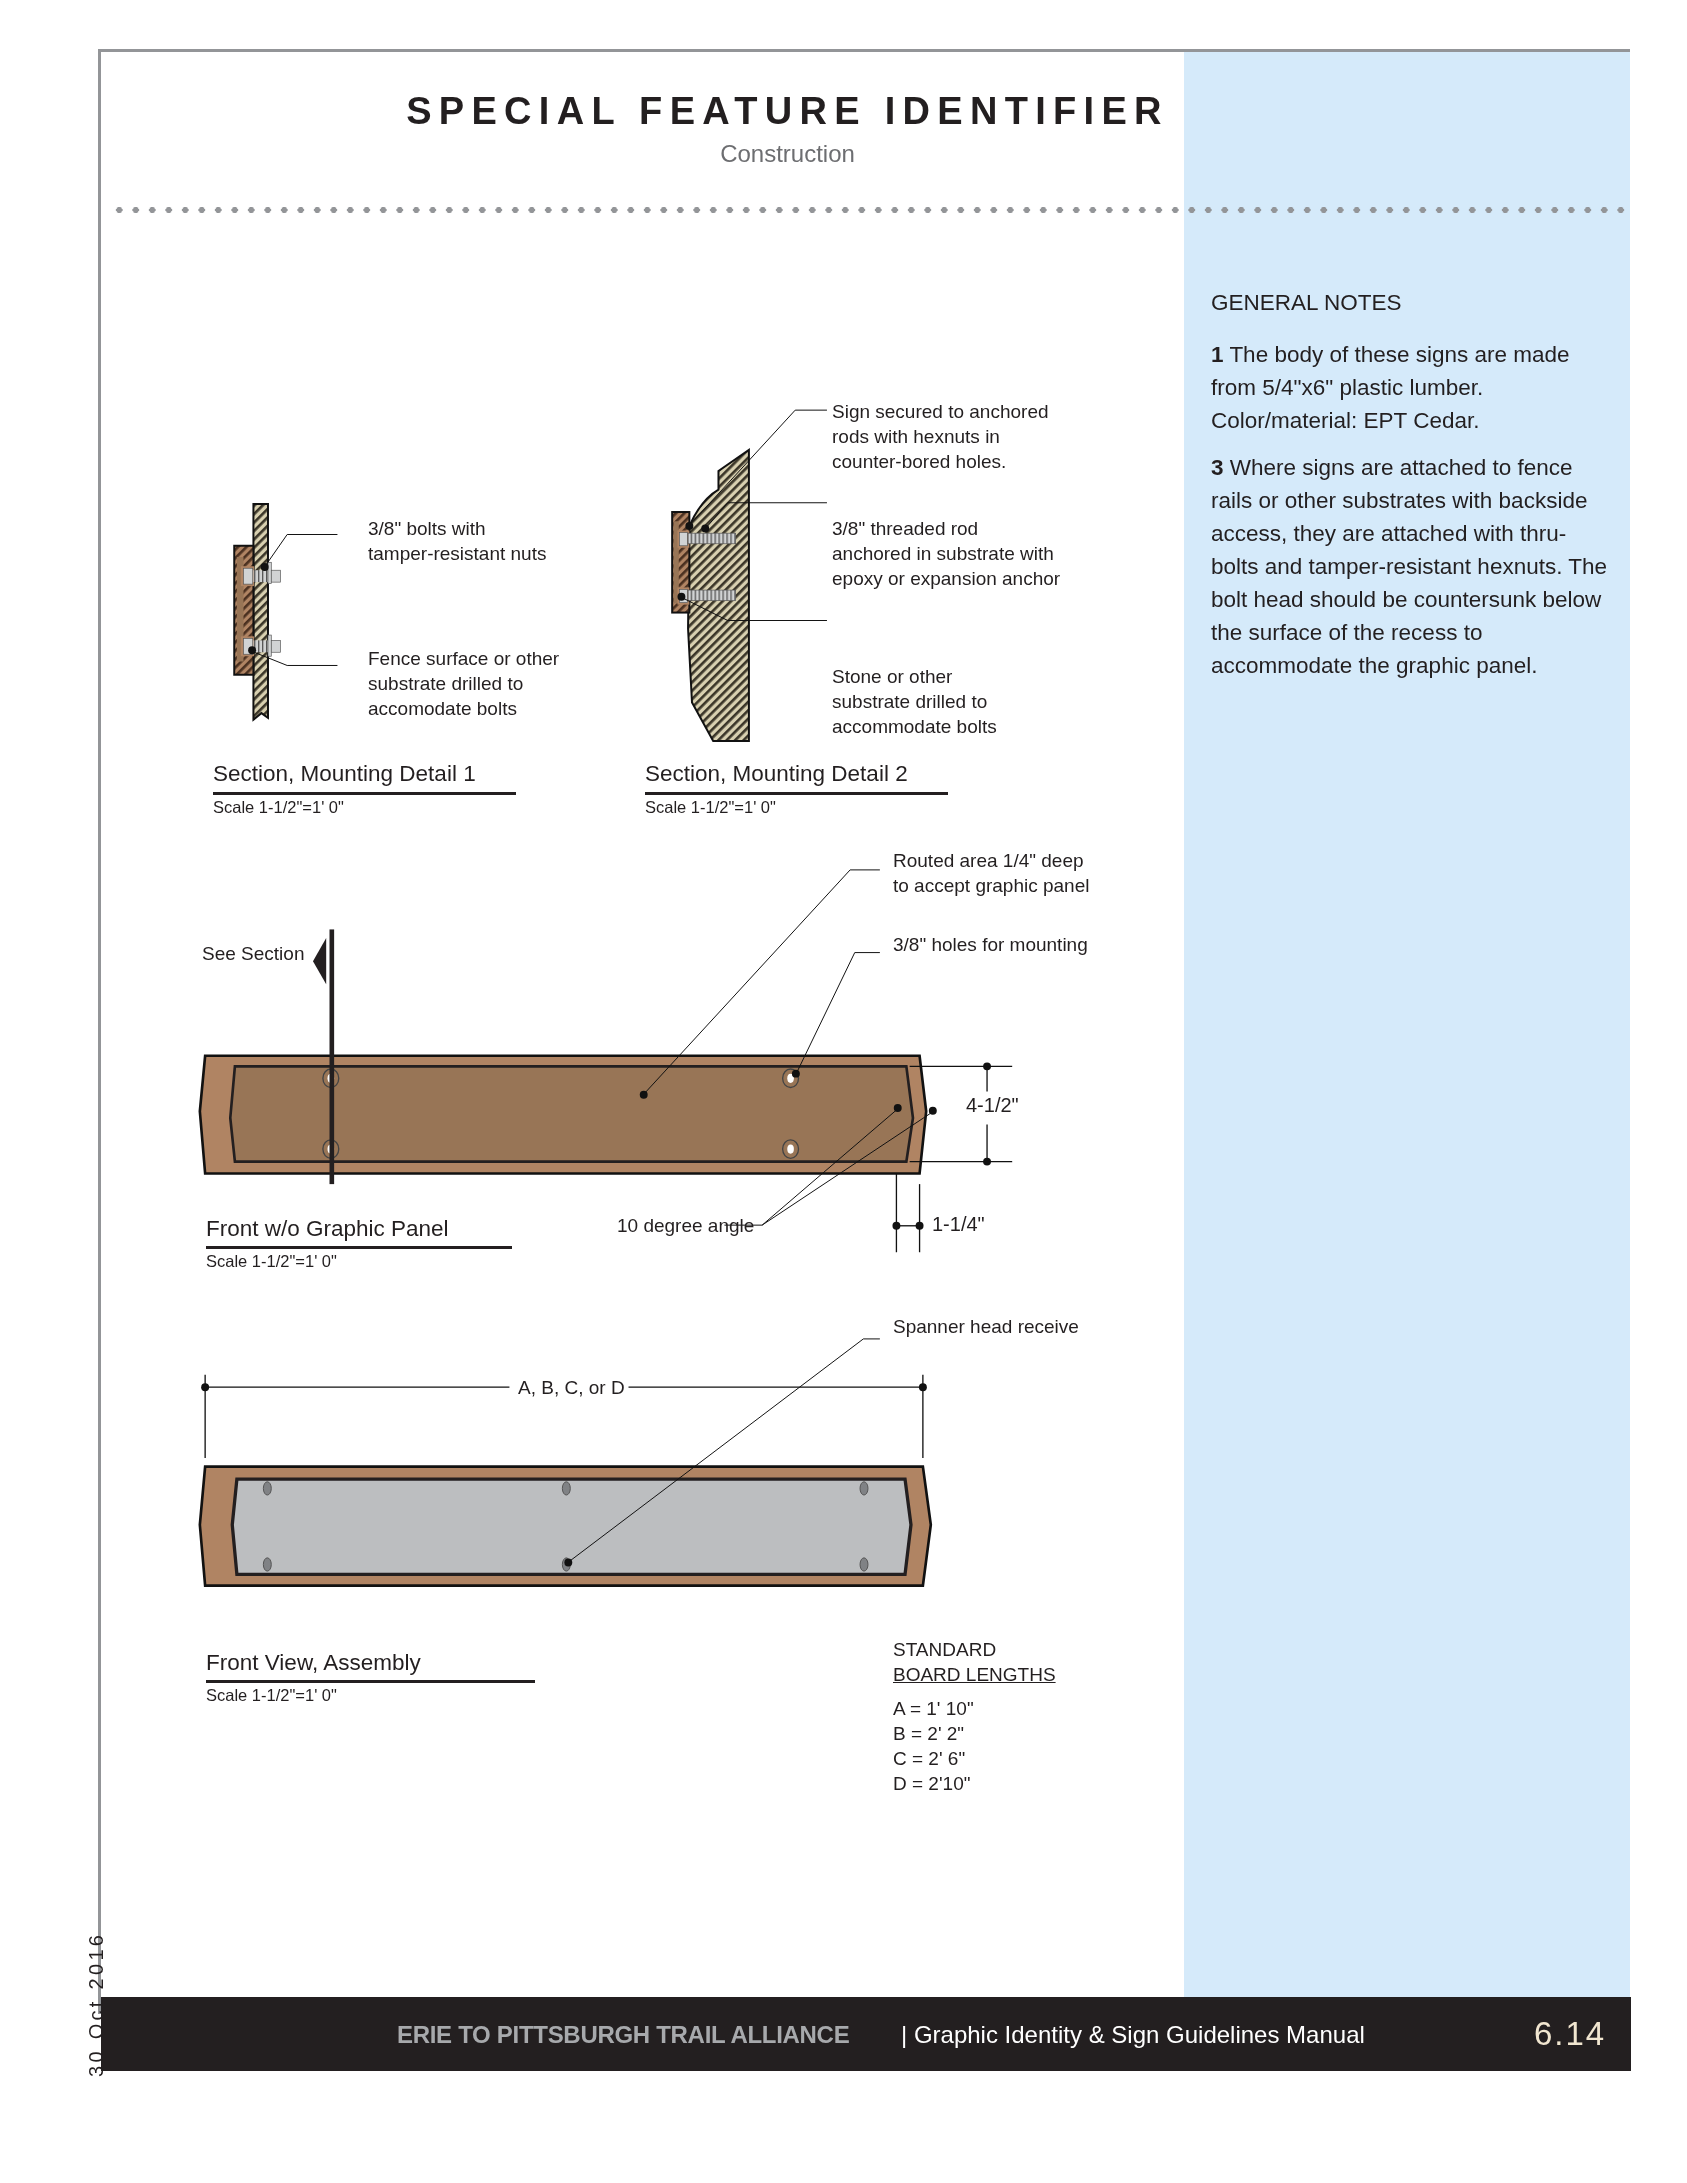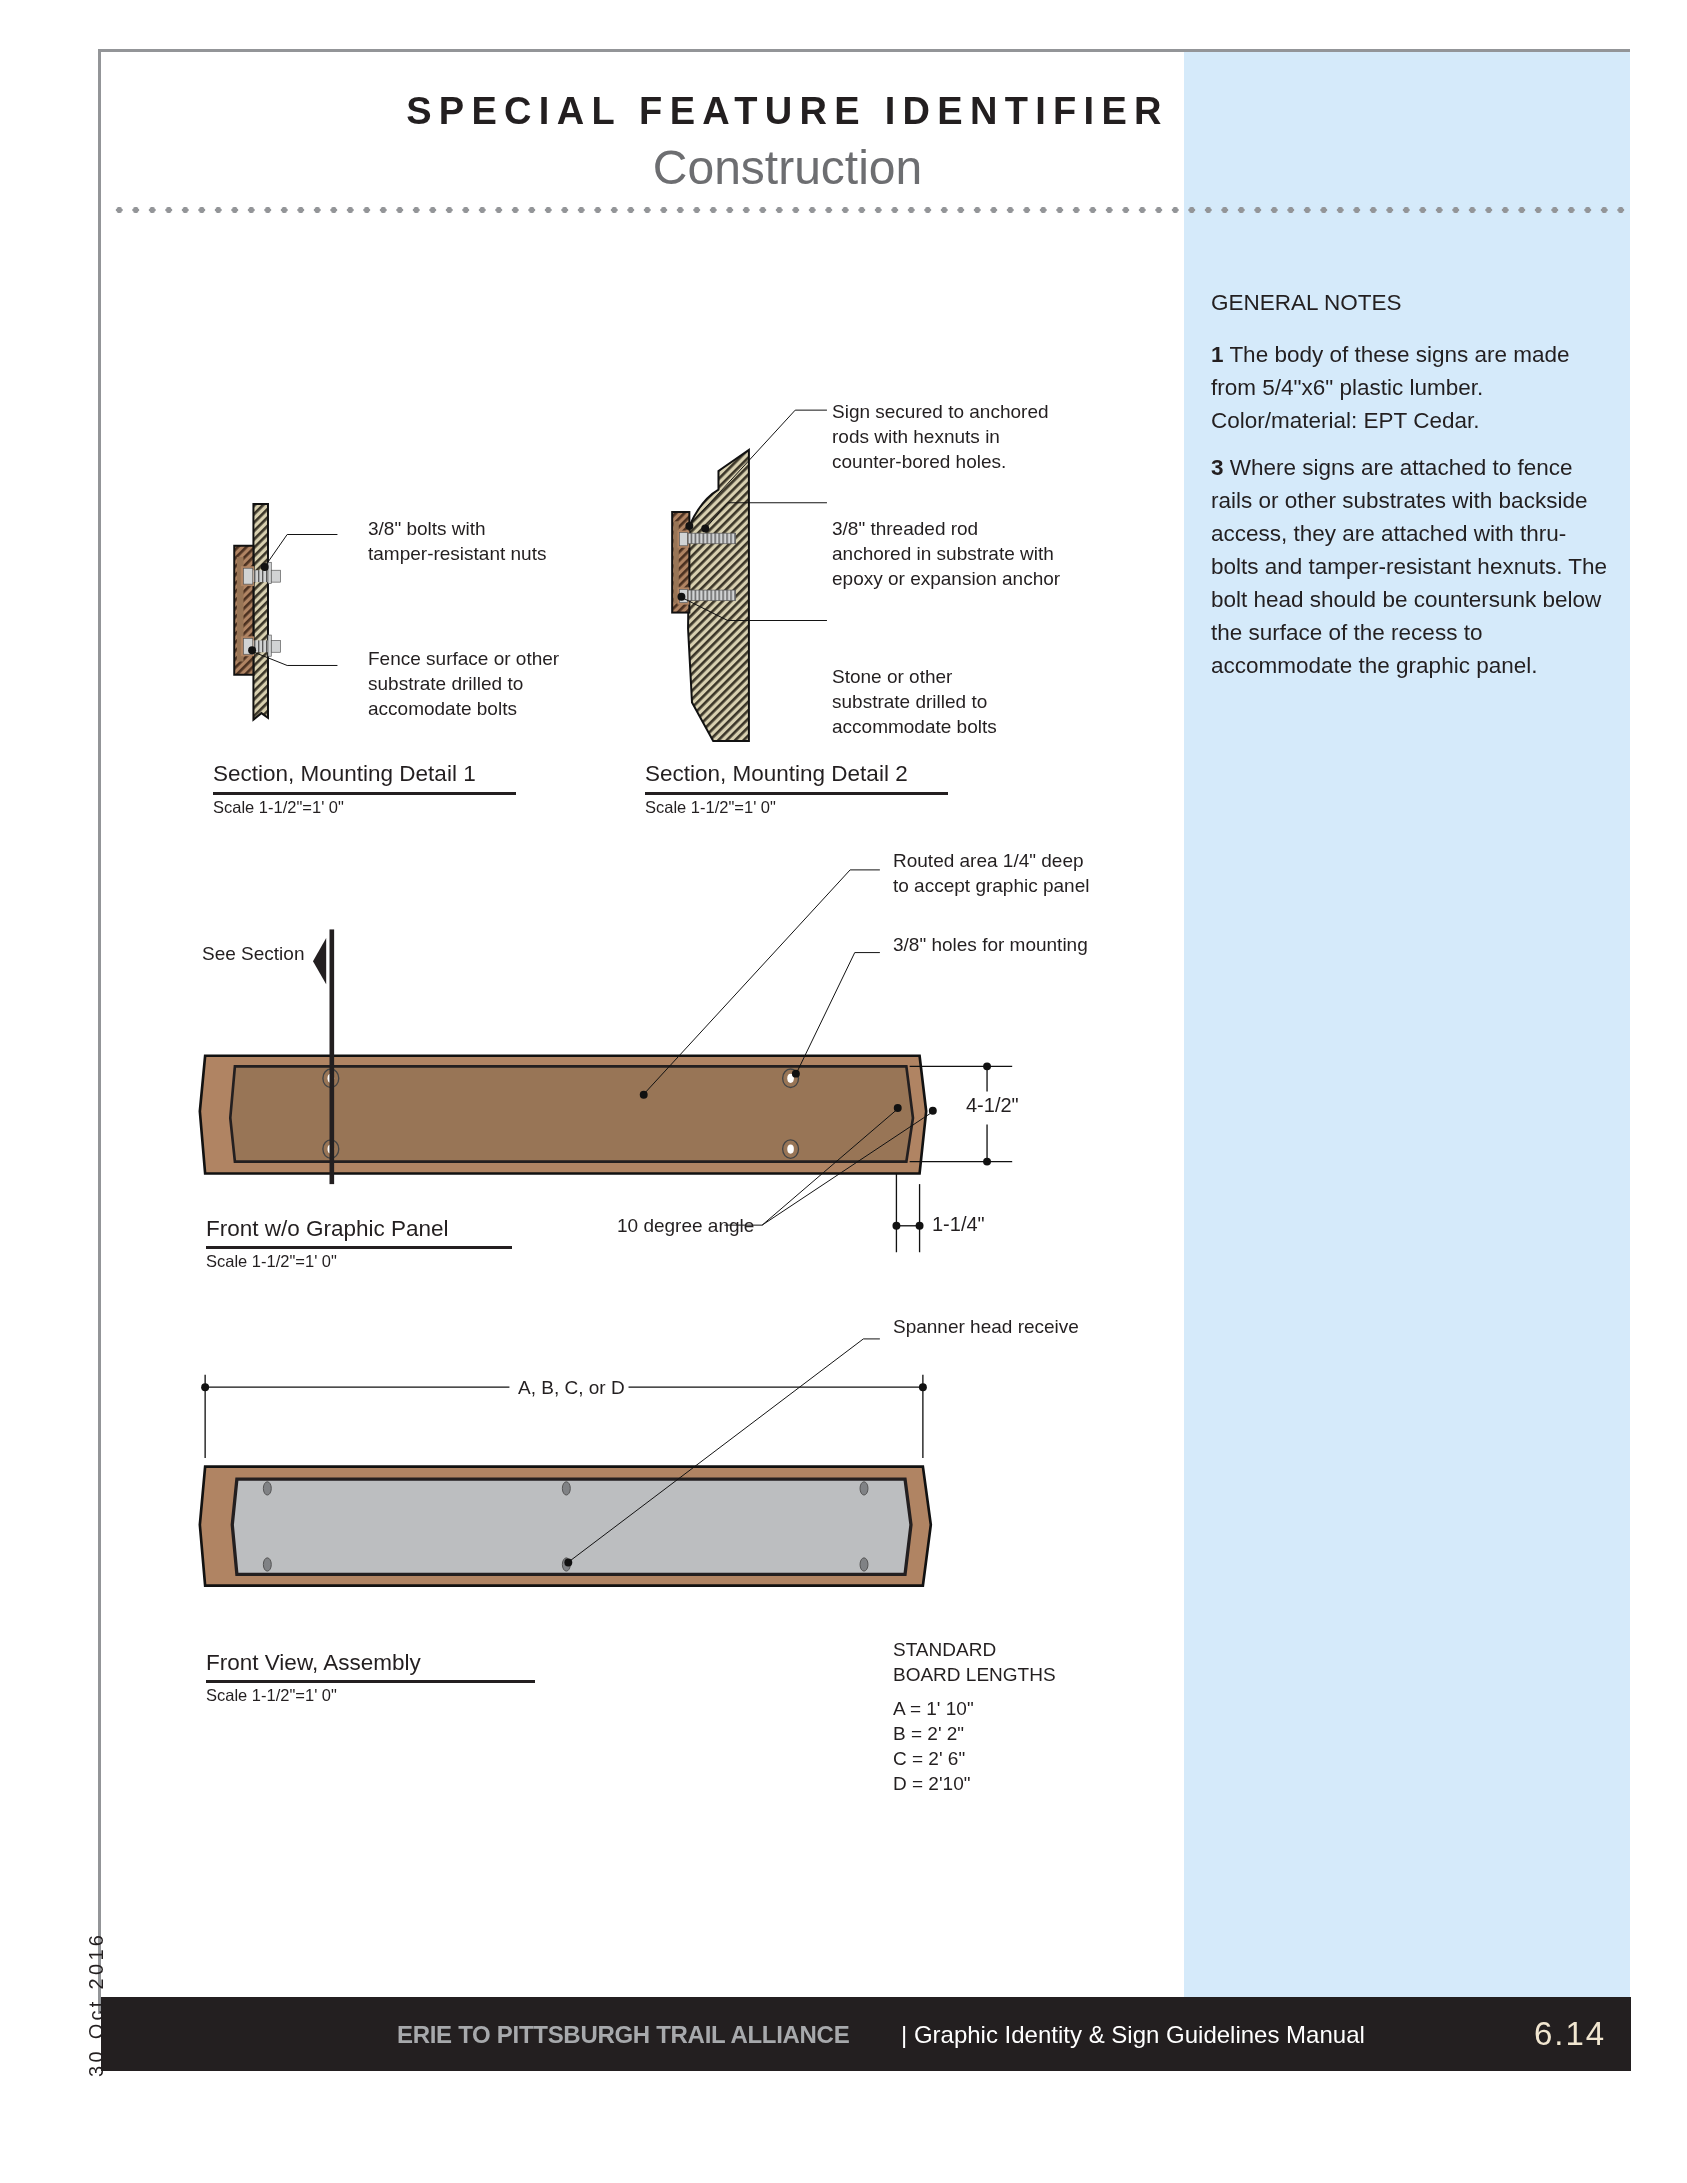--- a/index.html
+++ b/index.html
@@ -5,35 +5,35 @@
   html, body { margin: 0; padding: 0; background: #ffffff; }
   body { width: 1687px; height: 2183px; position: relative; overflow: hidden;
          font-family: "Liberation Sans", "DejaVu Sans", sans-serif; color: #231f20; }
   .frame-top { position: absolute; left: 98px; top: 49px; width: 1532px; height: 2.6px; background: #939598; }
   .frame-left { position: absolute; left: 98px; top: 49px; width: 2.6px; height: 1965px; background: #939598; }
   .sidebar { position: absolute; left: 1184px; top: 52px; width: 446px; height: 1945px; background: #d5eafa; }
   .footer { position: absolute; left: 101px; top: 1997px; width: 1530px; height: 74px; background: #231f20; }
   .title { position: absolute; left: 0; width: 1575px; text-align: center; top: 90px;
            font-size: 38px; font-weight: bold; letter-spacing: 7.3px; color: #231f20; }
   .subtitle { position: absolute; left: 0; width: 1575px; text-align: center; top: 140px;
-              font-size: 48px; color: #6d6e71; }
+              font-size: 24px; color: #6d6e71; }
   .dots { position: absolute; left: 111px; top: 206px; width: 1519px; height: 8px;
           background-image: radial-gradient(circle, #939598 3px, transparent 3.3px);
           background-size: 16.5px 8px; background-repeat: repeat-x; }
   .notes { position: absolute; left: 1211px; top: 286px; width: 397px; font-size: 22.5px; line-height: 33px; color: #231f20; }
   .notes h3 { margin: 0 0 18.5px 0; font-weight: normal; font-size: 22.5px; letter-spacing: 0; }
   .notes p { margin: 0 0 14.6px 0; }
   .notes b { font-weight: bold; }
   .lbl { position: absolute; font-size: 19px; line-height: 25px; color: #231f20; white-space: nowrap; }
   .cap { position: absolute; font-size: 22.5px; color: #231f20; white-space: nowrap; }
   .capline { position: absolute; height: 2.6px; background: #231f20; }
   .scale { position: absolute; font-size: 16.5px; color: #231f20; white-space: nowrap; }
   .dim { position: absolute; font-size: 20px; color: #231f20; white-space: nowrap; }
   .lengths { position: absolute; left: 893px; top: 1637px; font-size: 19px; line-height: 25px; color: #231f20; }
-  .lengths .u { }
+  .lengths .u { text-decoration: underline; }
   .lengths .list { margin-top: 9.3px; }
   .footer-org { position: absolute; left: 397px; top: 2021px; font-size: 24px; font-weight: bold; color: #a7a9ac; letter-spacing: -0.3px; }
   .footer-man { position: absolute; left: 901px; top: 2021px; font-size: 24px; color: #ffffff; }
   .footer-page { position: absolute; left: 1534px; top: 2015px; font-size: 33px; font-weight: normal; color: #f1e6d0; letter-spacing: 2px; }
   .date { position: absolute; left: 85px; top: 2077px; transform-origin: 0 0; transform: rotate(-90deg);
           font-size: 20px; letter-spacing: 3.3px; color: #231f20; white-space: nowrap; }
   svg.draw { position: absolute; left: 0; top: 0; }
 </style>
 </head>
 <body>

